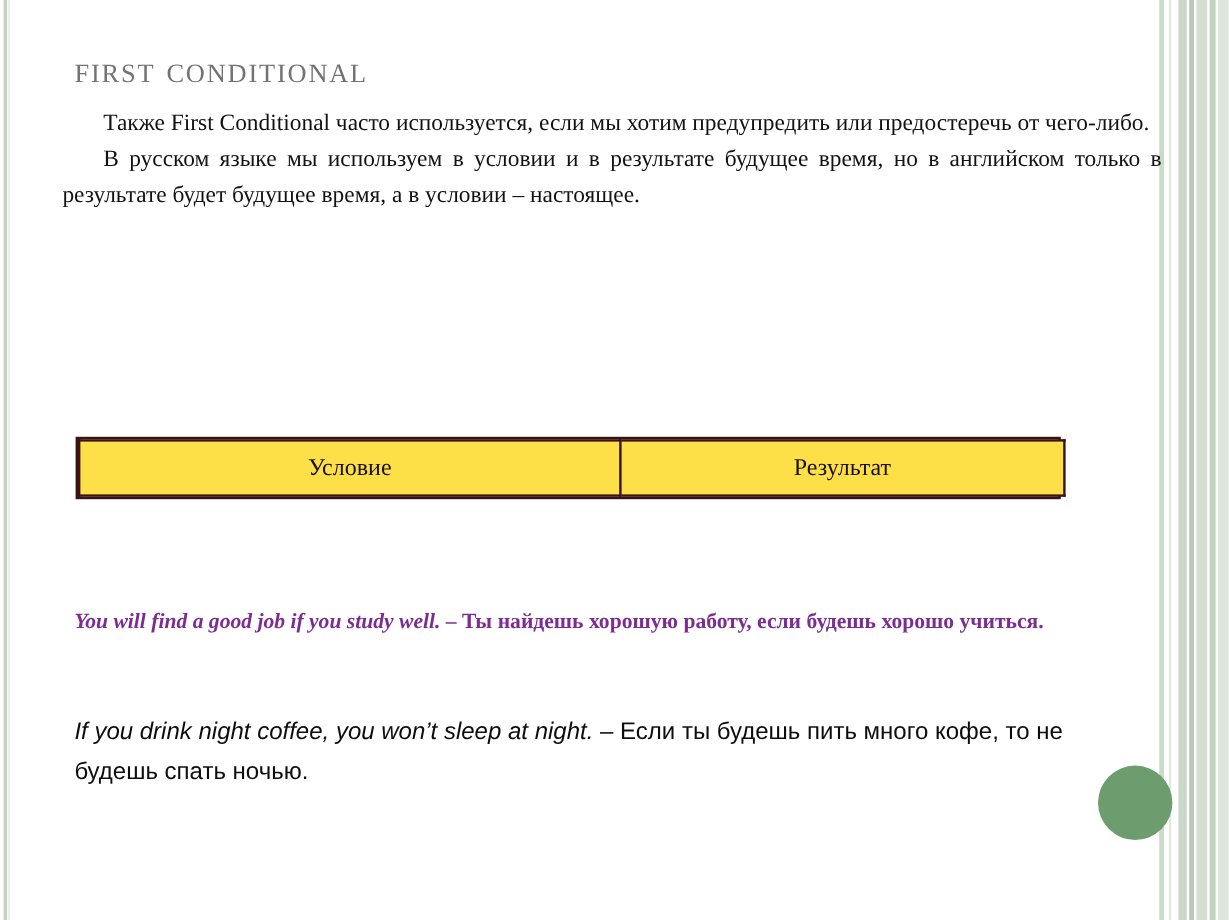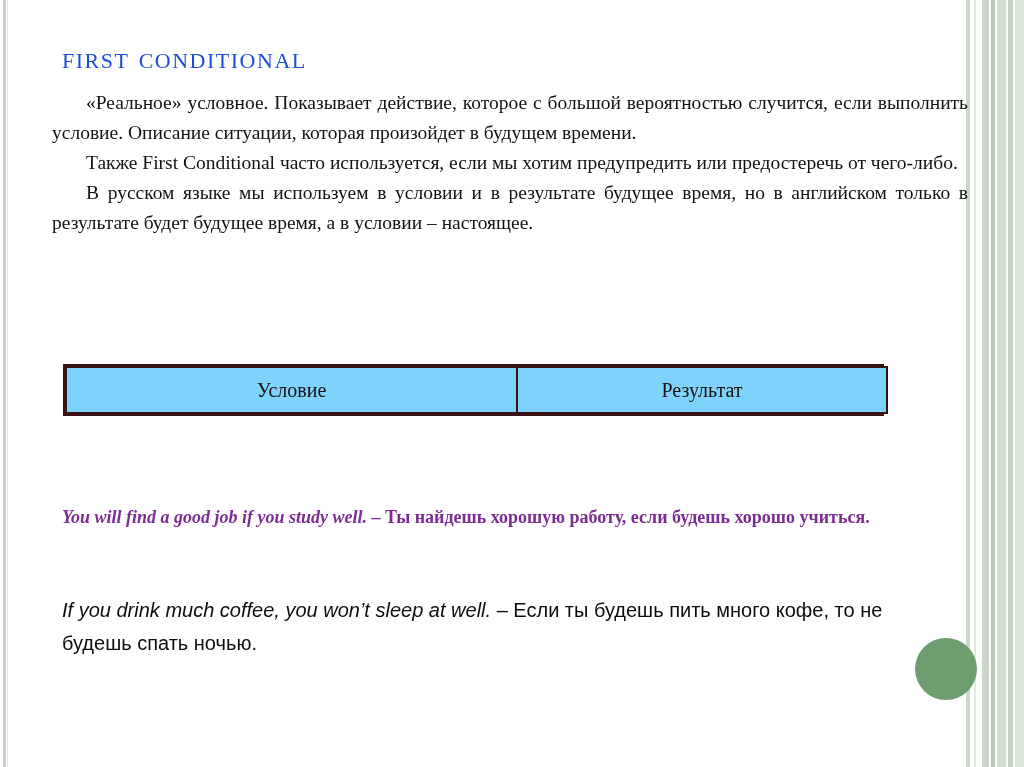--- a/index.html
+++ b/index.html
@@ -45,21 +45,21 @@
   }
 
   
   .slide-title {
     position: absolute;
     left: 62px;
     top: 40px;
     font-family: "Liberation Serif", "DejaVu Serif", serif;
     font-size: 31px;
     letter-spacing: 1.5px;
-    color: #1d4ed8;
+    color: #737373;
     font-variant: small-caps;
     text-transform: lowercase;
     white-space: nowrap;
   }
   .slide-title::first-letter { font-size: 31px; }
 
   
   .body-copy {
     position: absolute;
     left: 52px;
@@ -93,21 +93,21 @@
   }
   table.grammar-table td {
     border: 2px solid #3a1212;
     text-align: center;
     font-family: "Liberation Serif", "DejaVu Serif", serif;
     font-size: 20px;
     color: #1a1010;
     padding: 0;
   }
   table.grammar-table tr.head-row td {
-    background: #7dd3fc;
+    background: #fde047;
     height: 44px;
   }
   table.grammar-table tr.body-row td {
     background: #e6b9bc;
     height: 45px;
   }
   .col-left  { width: 449px; }
   .col-right { width: 368px; }
 
   
@@ -157,35 +157,34 @@
 <div class="stripe stripe-r4"></div>
 <div class="stripe stripe-r5"></div>
 <div class="stripe stripe-r6"></div>
 <div class="stripe stripe-r7"></div>
 
 <div class="green-circle"></div>
 
 <div class="slide-title">First Conditional</div>
 
 <div class="body-copy">
-  <p>«Реальное» условное. Показывает действие, которое с большой вероятностью случится, если выполнить условие. Описание ситуации, которая произойдет в будущем времени.</p>
   <p>Также First Conditional часто используется, если мы хотим предупредить или предостеречь от чего-либо.</p>
   <p>В русском языке мы используем в условии и в результате будущее время, но в английском только в результате будет будущее время, а в условии – настоящее.</p>
 </div>
 
 <div class="table-wrap">
   <table class="grammar-table">
     <tbody>
       <tr class="head-row">
         <td class="col-left">Условие</td>
         <td class="col-right">Результат</td>
       </tr>
     </tbody>
   </table>
 </div>
 
 <div class="example example-purple">
   <span class="en">You will find a good job if you study well.</span><span class="ru"> – </span><span class="ru">Ты найдешь хорошую работу, если будешь хорошо учиться.</span>
 </div>
 
 <div class="example example-black">
-  <span class="en">If you drink much coffee, you won’t sleep at well.</span><span class="ru"> – </span><span class="ru">Если ты будешь пить много кофе, то не будешь спать ночью.</span>
+  <span class="en">If you drink night coffee, you won’t sleep at night.</span><span class="ru"> – </span><span class="ru">Если ты будешь пить много кофе, то не будешь спать ночью.</span>
 </div>
 
 </body></html>

